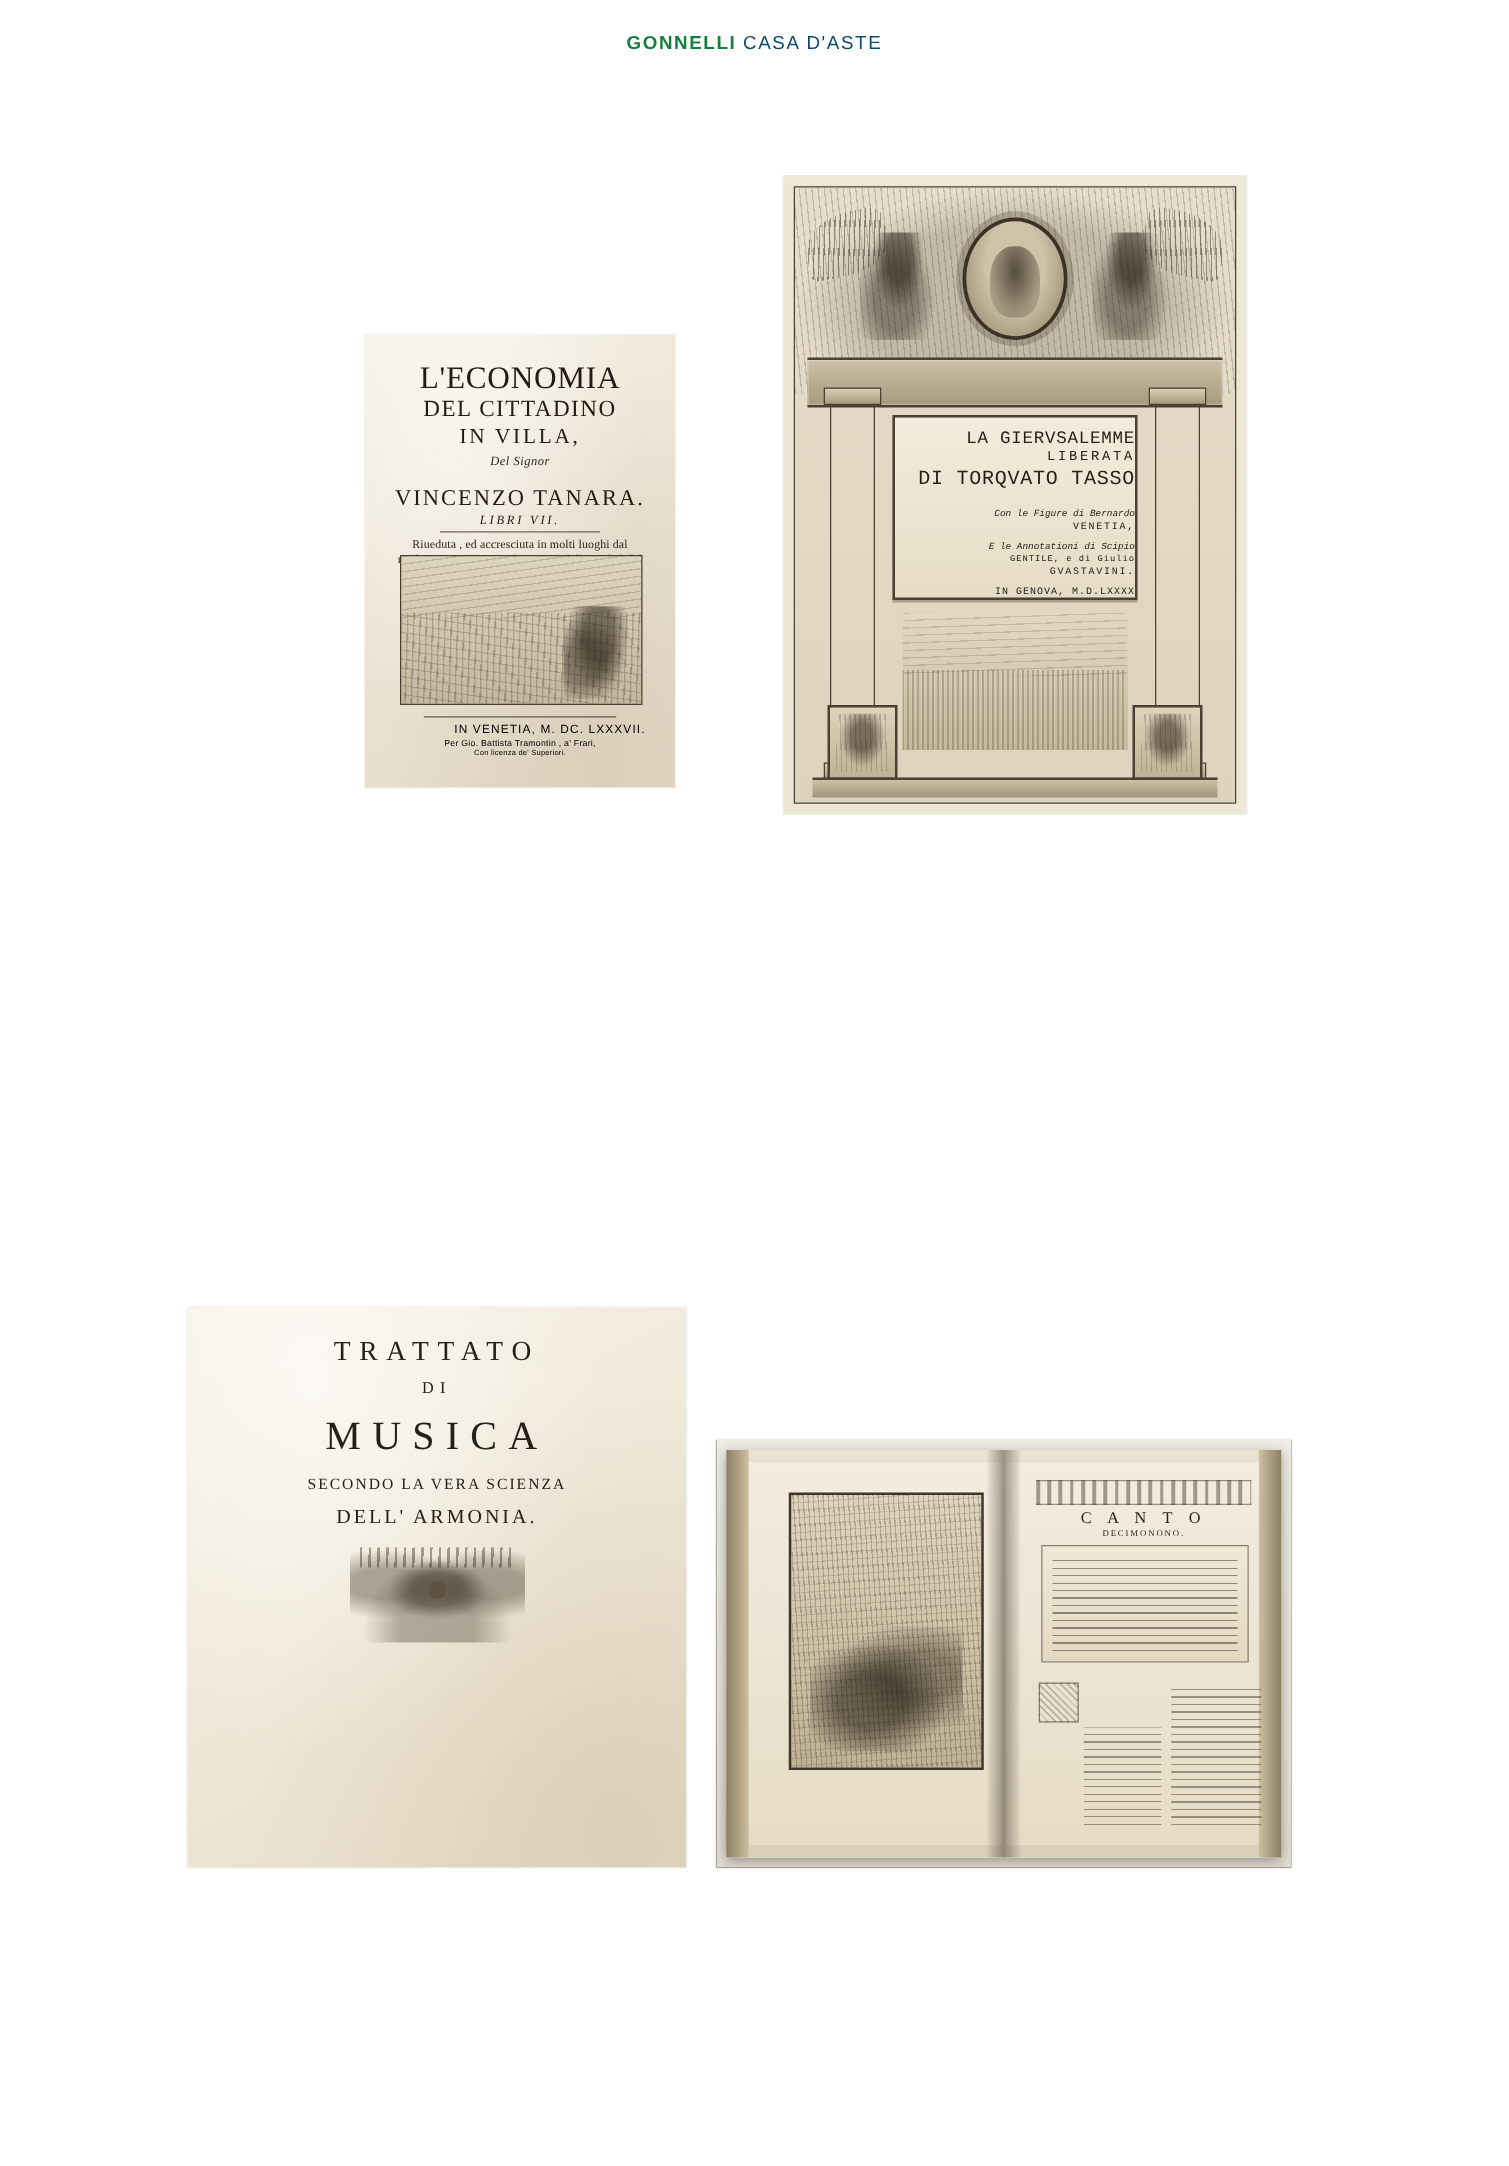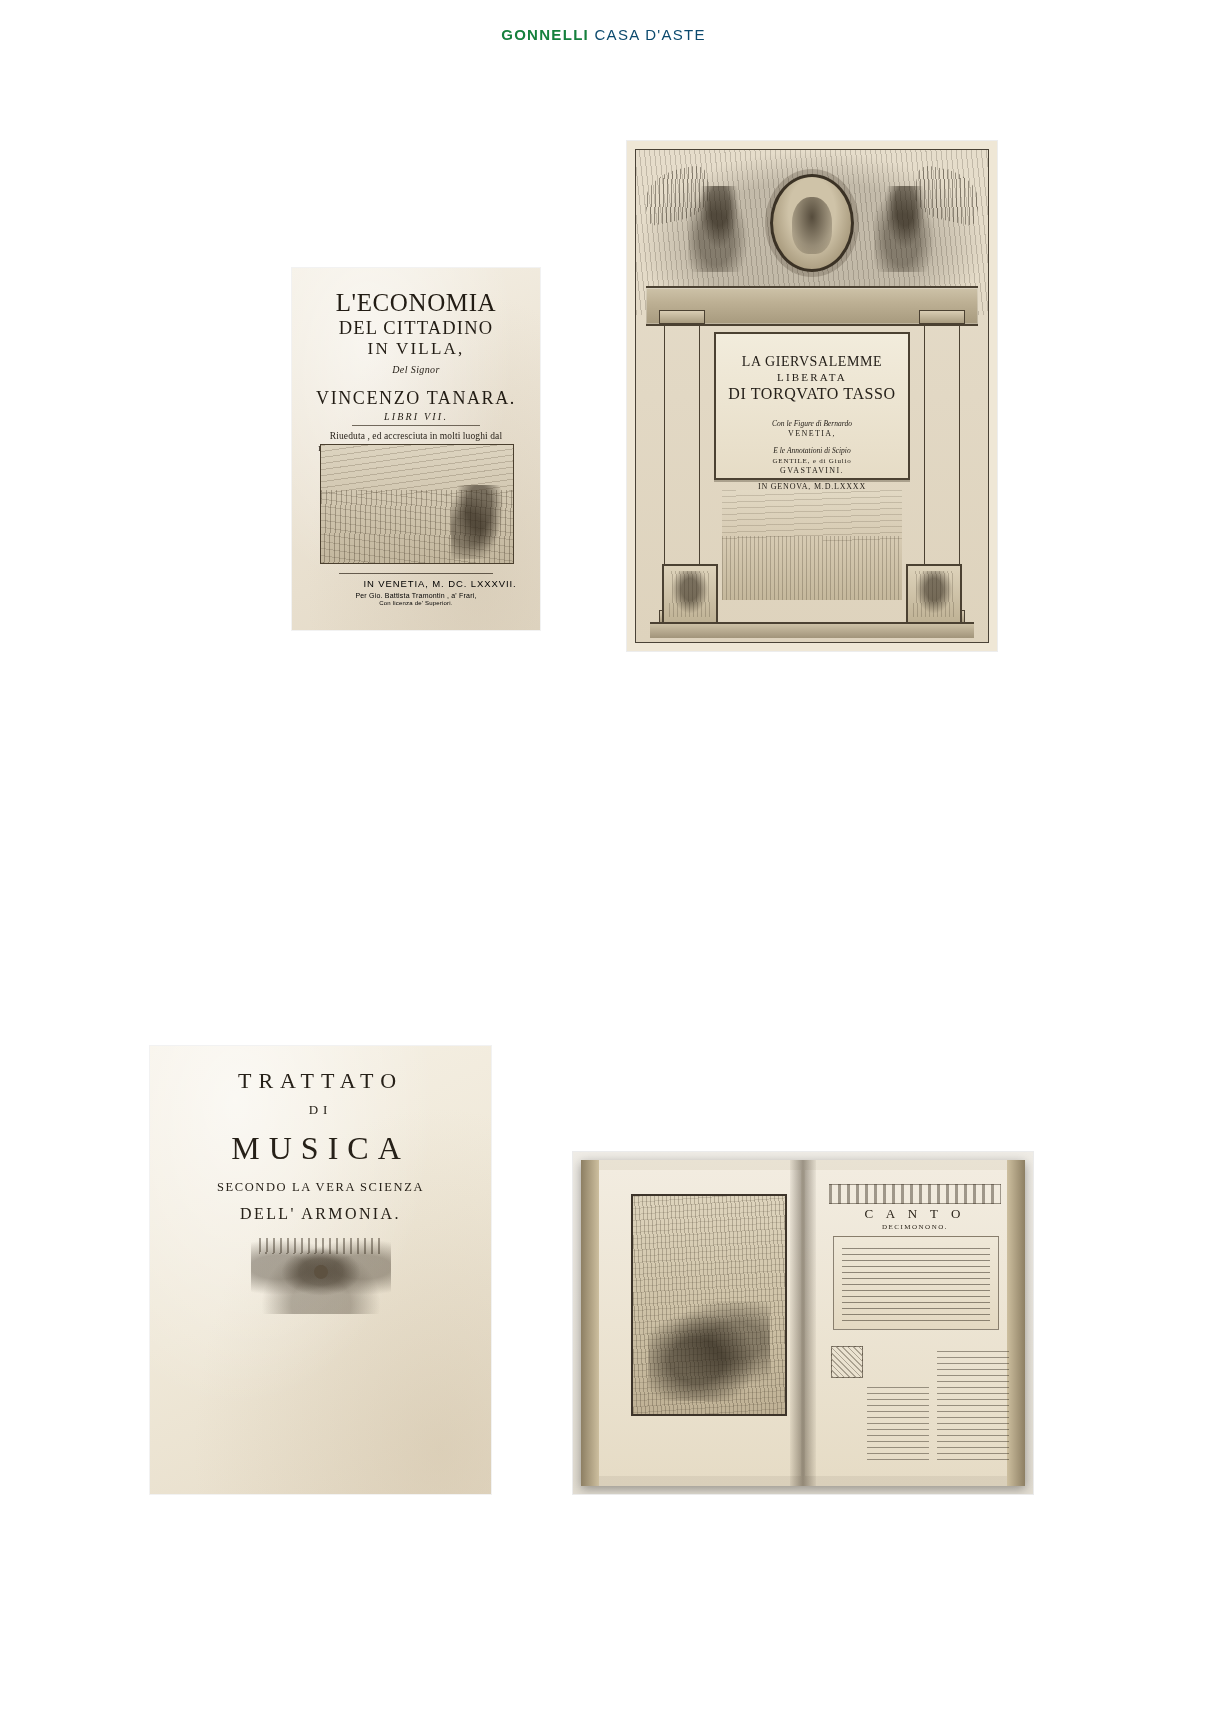--- a/index.html
+++ b/index.html
@@ -280,24 +280,24 @@
 
   #plate-gerusalemme .title-panel {
     position: absolute;
     left: 78px;
     right: 78px;
     top: 182px;
     height: 148px;
     background: linear-gradient(to bottom, #f2ecdc, #e6dcc6);
     border: 2px solid #4b4132;
     box-shadow: 0 2px 0 rgba(70,60,44,0.35);
-    text-align: center;
+    text-align: right;
     color: #25201a;
-    font-family: Liberation Serif, serif;
-    padding-top: 20px;
+    font-family: Liberation Mono, monospace;
+    padding-top: 9px;
     box-sizing: border-box;
   }
   #plate-gerusalemme .title-panel .g1 { font-size: 14px; letter-spacing: 0.6px; }
   #plate-gerusalemme .title-panel .g2 { font-size: 11px; letter-spacing: 2.2px; margin-top: 1px; }
   #plate-gerusalemme .title-panel .g3 { font-size: 16px; letter-spacing: 0.6px; margin-top: 2px; }
   #plate-gerusalemme .title-panel .g4 { font-size: 7.5px; font-style: italic; margin-top: 16px; }
   #plate-gerusalemme .title-panel .g5 { font-size: 8px; letter-spacing: 1.4px; margin-top: 1px; }
   #plate-gerusalemme .title-panel .g6 { font-size: 7.5px; font-style: italic; margin-top: 8px; }
   #plate-gerusalemme .title-panel .g7 { font-size: 7px; letter-spacing: 0.8px; margin-top: 2px; }
   #plate-gerusalemme .title-panel .g8 { font-size: 8px; letter-spacing: 1.4px; margin-top: 1px; }
@@ -348,21 +348,21 @@
     bottom: 4px;
     height: 14px;
     background: linear-gradient(to bottom, #cdc1a6, #a1947a);
     border-top: 2px solid #4b4132;
   }
 
   
   #plate-musica {
     left: 150px;
     top: 1046px;
-    width: 341px;
+    width: 399px;
     height: 448px;
     box-shadow: 0 0 0 1px rgba(0,0,0,0.05);
   }
   #plate-musica .paper {
     background:
       radial-gradient(ellipse at 25% 12%, rgba(255,255,255,0.6), rgba(255,255,255,0) 55%),
       radial-gradient(ellipse at 85% 90%, rgba(196,178,148,0.35), rgba(255,255,255,0) 60%),
       linear-gradient(155deg, #f6f1e6 0%, #efe8d8 50%, #e6dcc8 100%);
   }
   #plate-musica .content {

